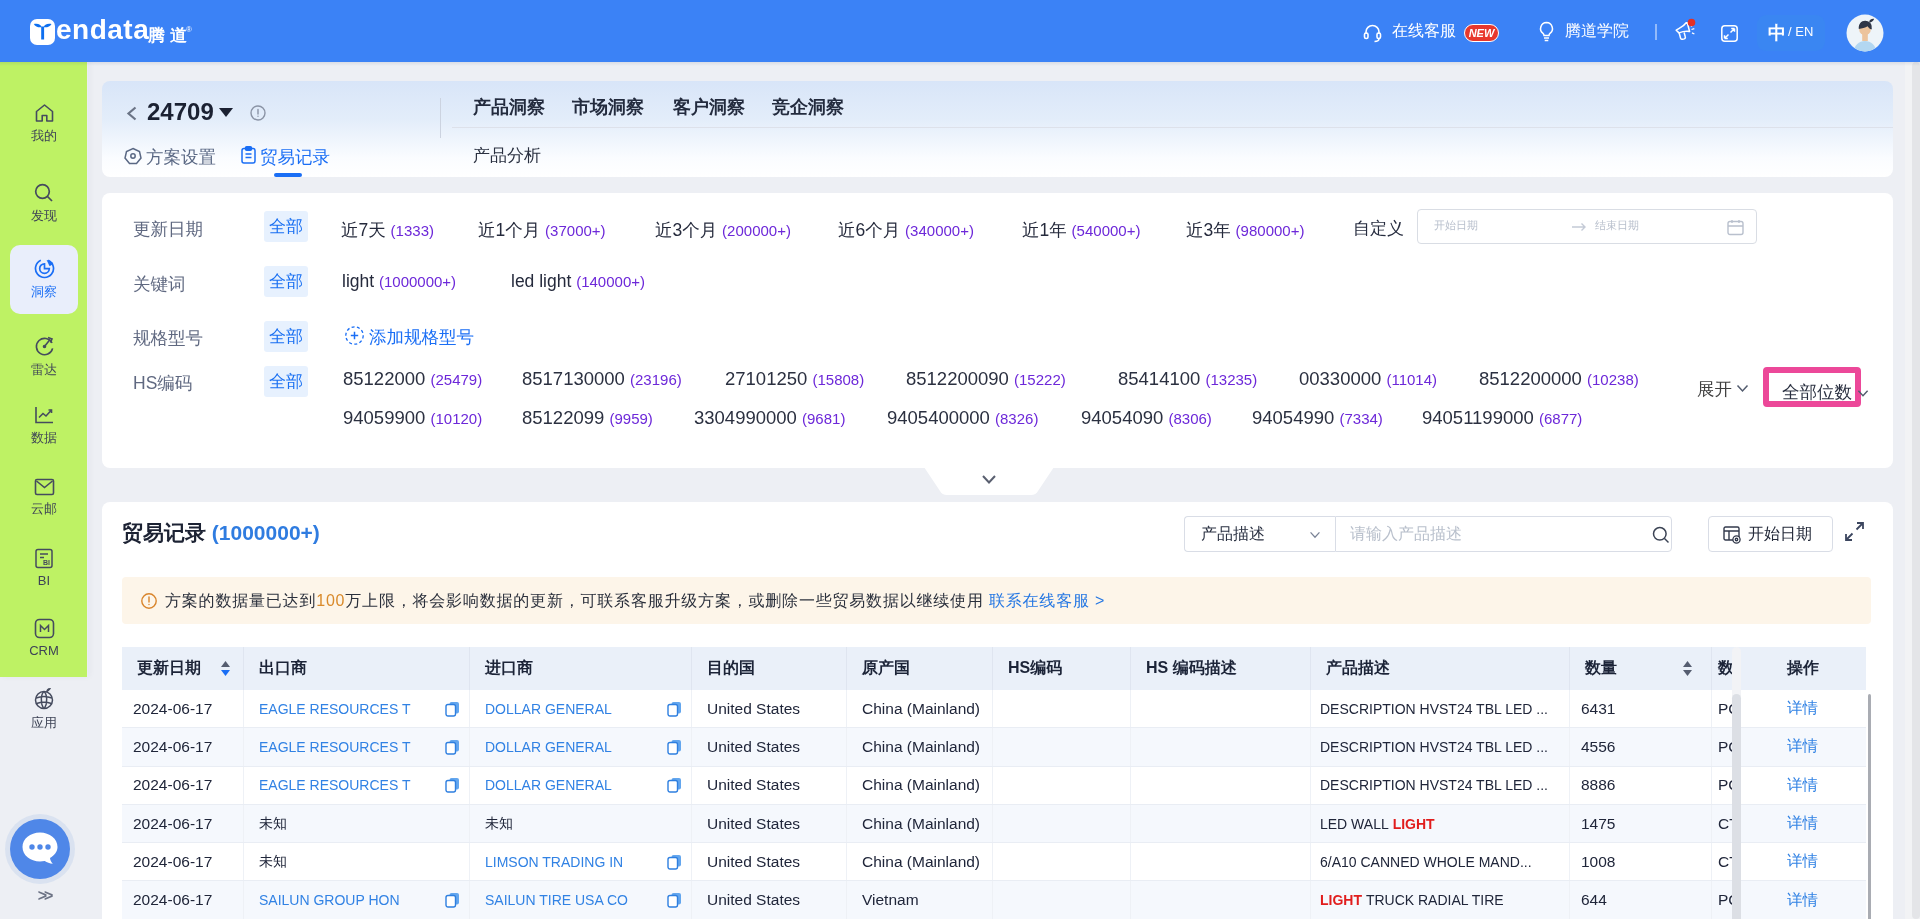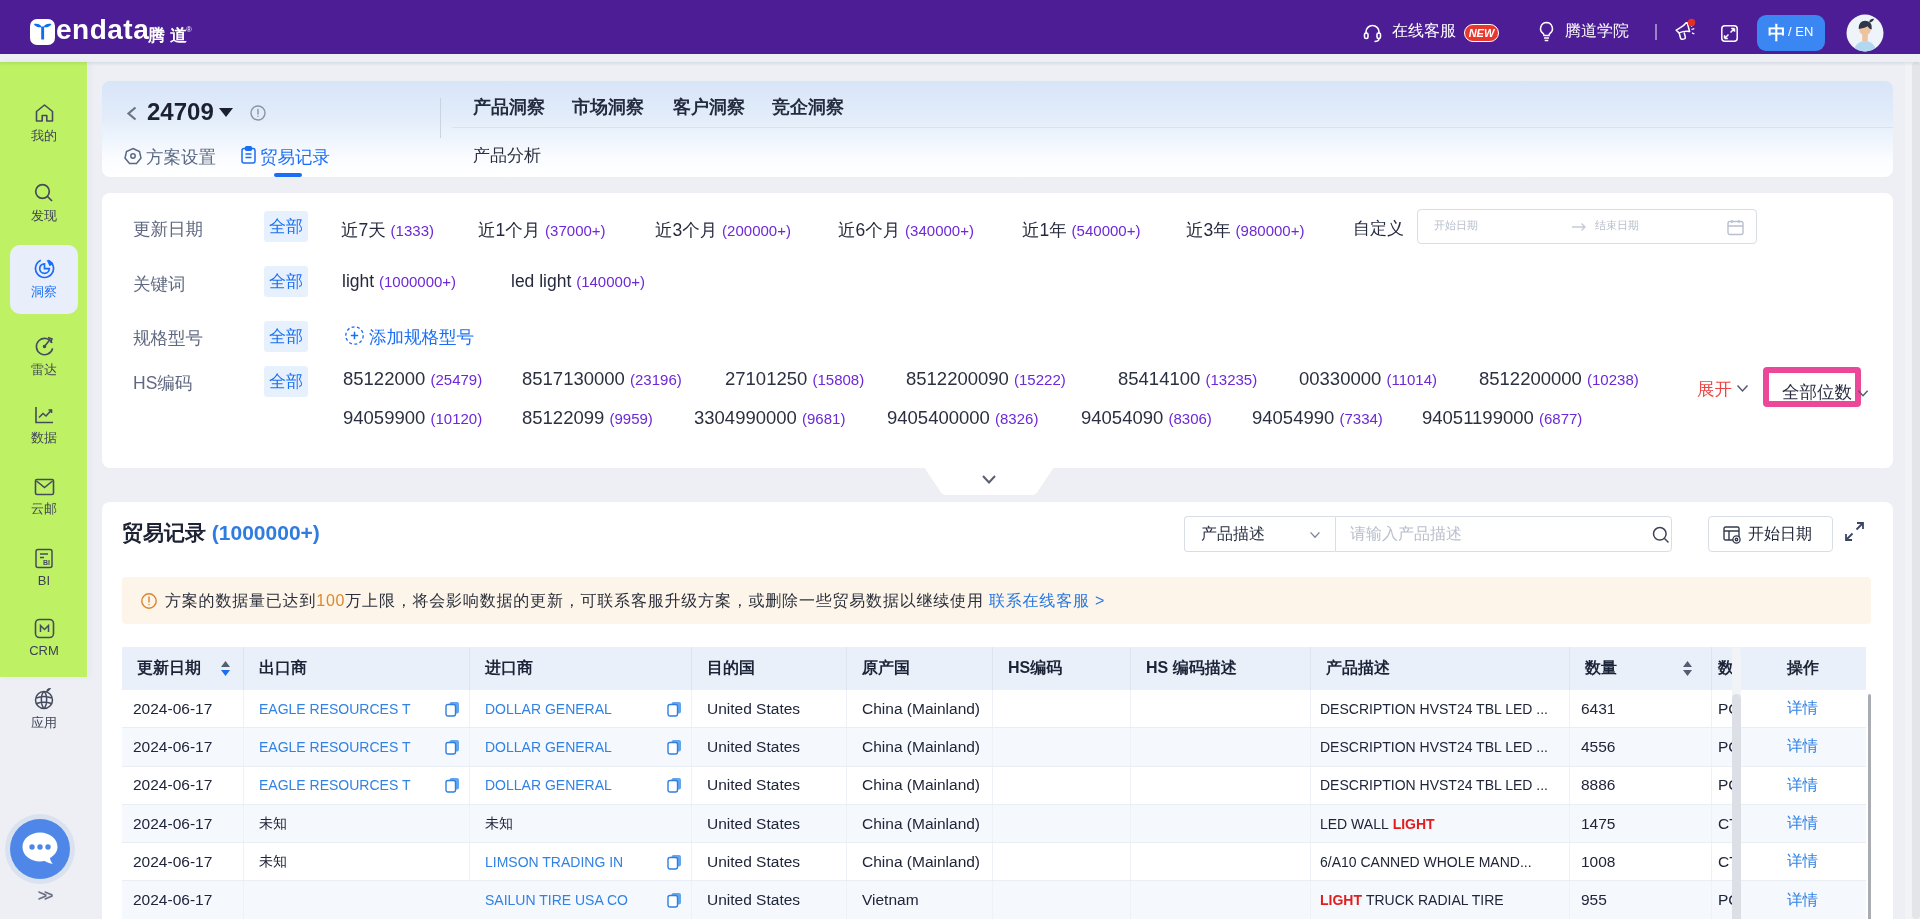--- a/index.html
+++ b/index.html
@@ -1,20 +1,20 @@
 <!DOCTYPE html>
 <html lang="zh"><head>
 <meta charset="utf-8">
 <title>Tendata</title>
 <style>
 * { margin:0; padding:0; box-sizing:border-box; }
 html,body { width:1920px; height:919px; overflow:hidden; background:#edeff4; font-family:"Liberation Sans",sans-serif; }
 
 
-#topbar { position:absolute; left:0; top:0; width:1920px; height:54px; background:#4c1d95; z-index:20; }
+#topbar { position:absolute; left:0; top:0; width:1920px; height:62px; background:#3b82f6; z-index:20; }
 #logo { position:absolute; left:30px; top:19px; width:25px; height:26px; background:#fff; border-radius:7px; }
 #logotext { position:absolute; left:56px; top:14px; color:#fff; font-size:28px; font-weight:bold; letter-spacing:0.5px; }
 #logocn { position:absolute; left:148px; top:24px; color:#fff; font-size:17px; font-weight:bold; letter-spacing:5px; }
 #logoreg { position:absolute; left:186px; top:25px; color:#fff; font-size:8px; }
 .tbi { position:absolute; color:#fff; font-size:16px; }
 
 
 #sidebar { position:absolute; left:0; top:62px; width:88px; height:615px; background:#bef264; border-right:1px solid #ecedf1; box-shadow:2px 0 6px rgba(30,40,70,0.04); z-index:10; }
 .sbi { position:absolute; left:0; width:88px; text-align:center; color:#3e4456; }
 .sbi svg { display:block; margin:0 auto; }
@@ -314,21 +314,21 @@
   <div class="fo code" style="left:1016px;top:175px;">85414100 <span class="cnt">(13235)</span></div>
   <div class="fo code" style="left:1197px;top:175px;">00330000 <span class="cnt">(11014)</span></div>
   <div class="fo code" style="left:1377px;top:175px;">8512200000 <span class="cnt">(10238)</span></div>
   <div class="fo code" style="left:241px;top:214px;">94059900 <span class="cnt">(10120)</span></div>
   <div class="fo code" style="left:420px;top:214px;">85122099 <span class="cnt">(9959)</span></div>
   <div class="fo code" style="left:592px;top:214px;">3304990000 <span class="cnt">(9681)</span></div>
   <div class="fo code" style="left:785px;top:214px;">9405400000 <span class="cnt">(8326)</span></div>
   <div class="fo code" style="left:979px;top:214px;">94054090 <span class="cnt">(8306)</span></div>
   <div class="fo code" style="left:1150px;top:214px;">94054990 <span class="cnt">(7334)</span></div>
   <div class="fo code" style="left:1320px;top:214px;">94051199000 <span class="cnt">(6877)</span></div>
-  <div class="fo" style="left:1595px;top:184px;color:#ef4444;">展开</div>
+  <div class="fo" style="left:1595px;top:184px;color:#404040;">展开</div>
   <svg style="position:absolute;left:1634px;top:191px;" width="13" height="9" viewBox="0 0 13 9" fill="none" stroke="#525b6e" stroke-width="1.5">
       <path d="M1.5 1.5 L6.5 7 L11.5 1.5"></path>
     </svg>
   <div id="allbits">全部位数
     <svg style="position:absolute;left:88px;top:16px;" width="12" height="9" viewBox="0 0 13 9" fill="none" stroke="#525b6e" stroke-width="1.5">
         <path d="M1.5 1.5 L6.5 7 L11.5 1.5"></path>
       </svg>
   </div>
   <svg id="fnotch" viewBox="0 0 130 30">
       <path d="M0 0 L130 0 L114 24 Q112 28 107 28 L23 28 Q18 28 16 24 Z" fill="#ffffff"></path>
@@ -473,30 +473,34 @@
       <div class="tc c5">China (Mainland)</div>
       <div class="tc c6"></div>
       <div class="tc c7"></div>
       <div class="tc c8">6/A10 CANNED WHOLE MAND...</div>
       <div class="tc c9">1008</div>
       <div class="tc c10 nr">CTN</div>
       <div class="tc c11 nr link">详情</div>
     </div>
     <div class="trow alt">
       <div class="tc c1">2024-06-17</div>
+      <div class="tc c2 link">SAILUN GROUP HON<svg class="cpy" width="15" height="16" viewBox="0 0 15 16">
+            <rect x="4.5" y="1" width="9.5" height="11.5" rx="2" fill="#63a6ee"></rect>
+            <rect x="1" y="3.5" width="9.5" height="11.5" rx="2" fill="#fff" stroke="#2e7fe0" stroke-width="1.4"></rect>
+          </svg></div>
       <div class="tc c3 link">SAILUN TIRE USA CO<svg class="cpy" width="15" height="16" viewBox="0 0 15 16">
             <rect x="4.5" y="1" width="9.5" height="11.5" rx="2" fill="#63a6ee"></rect>
             <rect x="1" y="3.5" width="9.5" height="11.5" rx="2" fill="#fff" stroke="#2e7fe0" stroke-width="1.4"></rect>
           </svg></div>
       <div class="tc c4">United States</div>
       <div class="tc c5">Vietnam</div>
       <div class="tc c6"></div>
       <div class="tc c7"></div>
       <div class="tc c8"><span class="red">LIGHT</span>&nbsp;TRUCK RADIAL TIRE</div>
-      <div class="tc c9">955</div>
+      <div class="tc c9">644</div>
       <div class="tc c10 nr">PCS</div>
       <div class="tc c11 nr link">详情</div>
     </div>
   </div>
   <div id="vscroll-track"></div>
   <div id="vscroll"></div>
   <div id="vscroll2"></div>
 </div>
 
 <div id="pgtrack"></div>

